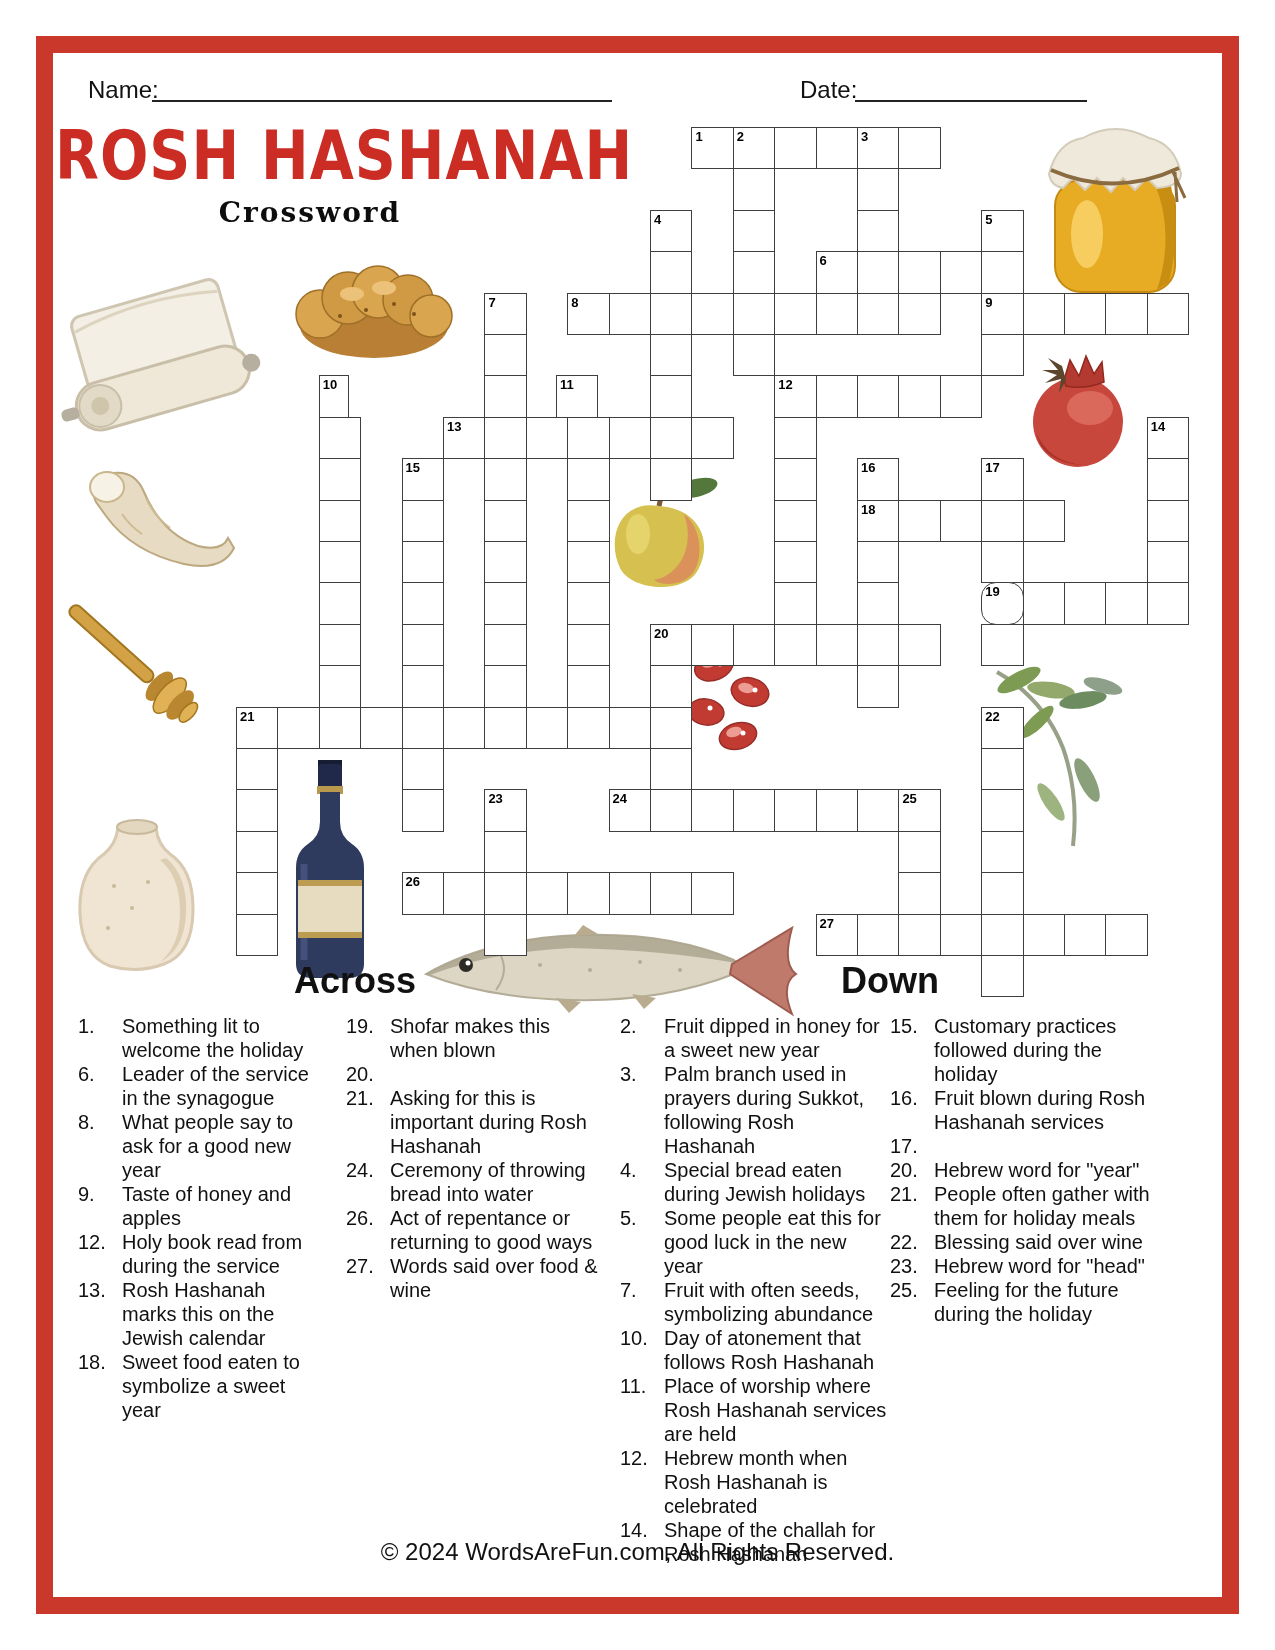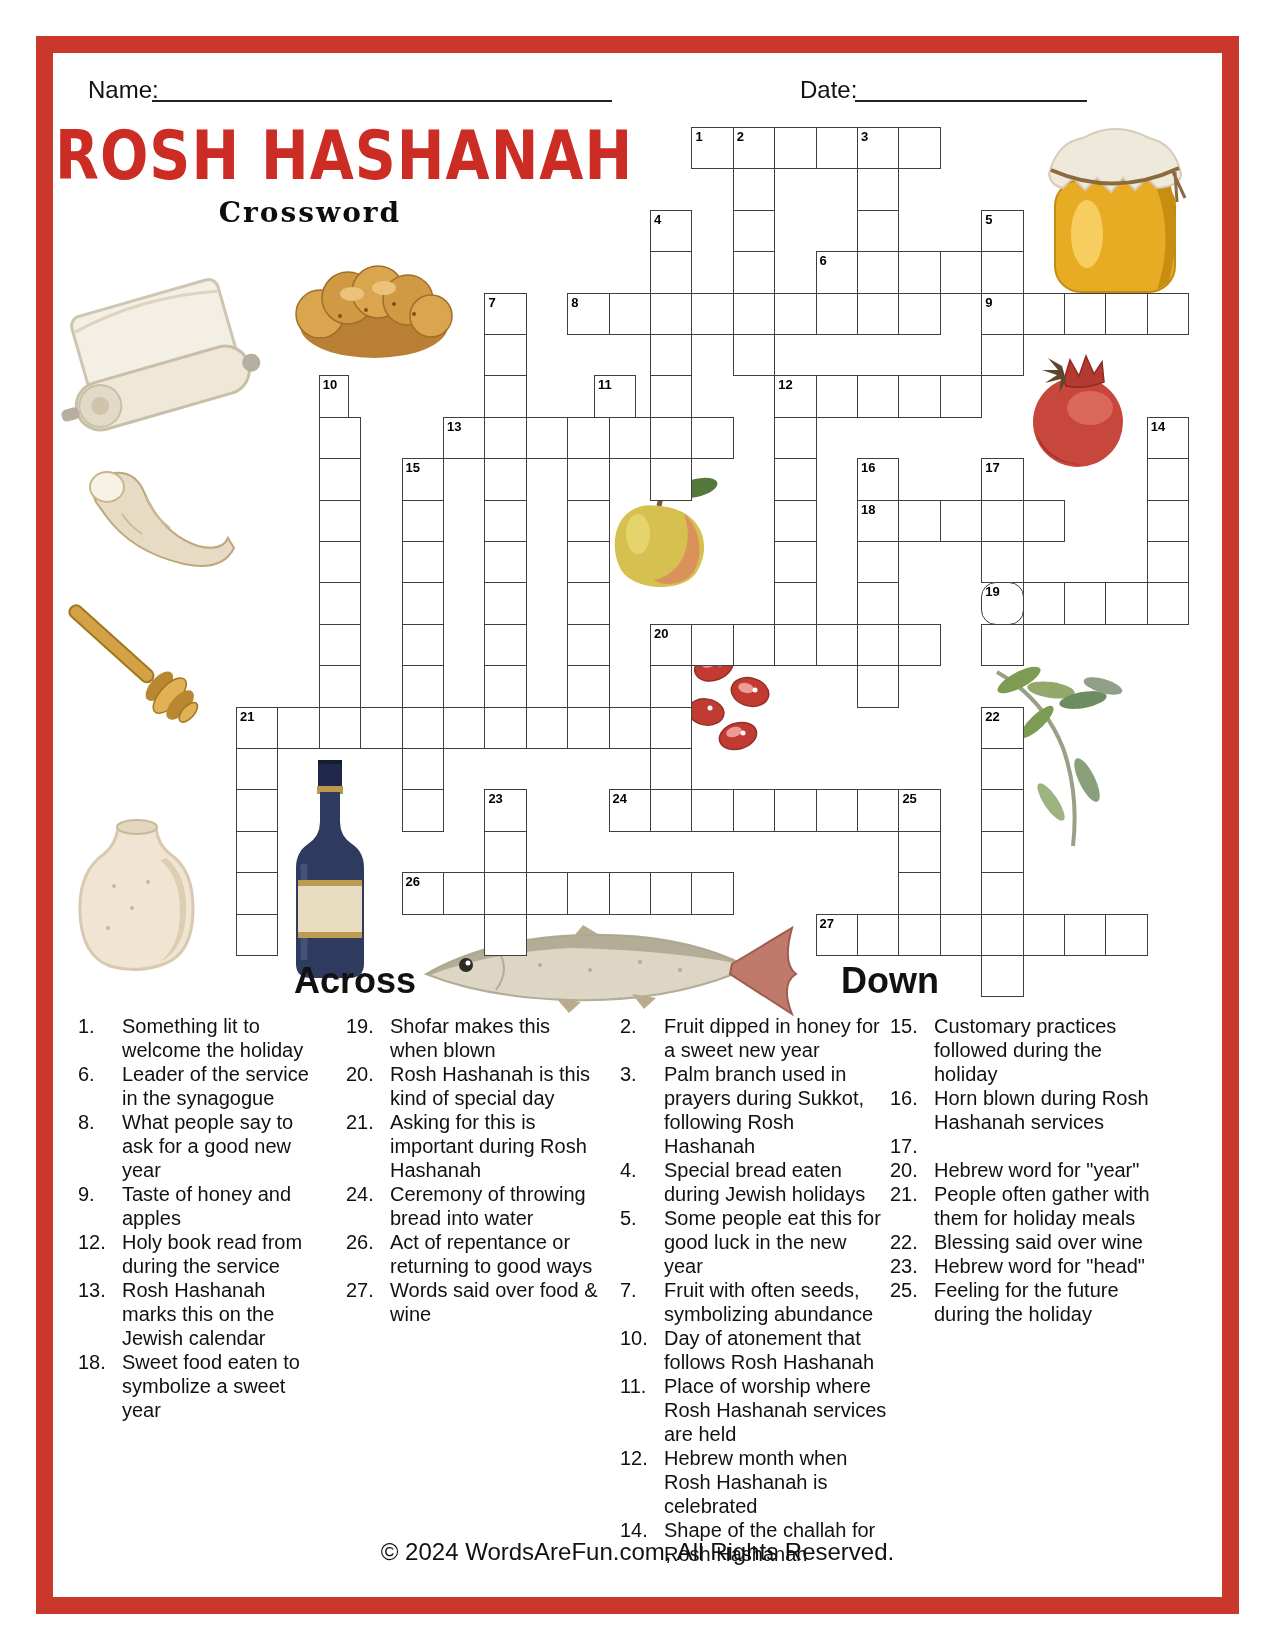--- a/index.html
+++ b/index.html
@@ -120,21 +120,21 @@
       <div class="cell" style="left: 1105.4px; top: 292.6px; width: 42.4px; height: 42.4px;"></div>
       <div class="cell" style="left: 1146.8px; top: 292.6px; width: 42.4px; height: 42.4px;"></div>
       <div class="cell" style="left: 484.4px; top: 334px; width: 42.4px; height: 42.4px;"></div>
       <div class="cell" style="left: 650px; top: 334px; width: 42.4px; height: 42.4px;"></div>
       <div class="cell" style="left: 732.8px; top: 334px; width: 42.4px; height: 42.4px;"></div>
       <div class="cell" style="left: 981.2px; top: 334px; width: 42.4px; height: 42.4px;"></div>
       <div class="cell" style="left: 318.8px; top: 375.4px; width: 30px; height: 42.4px;">
         <span class="cellnum">10</span>
       </div>
       <div class="cell" style="left: 484.4px; top: 375.4px; width: 42.4px; height: 42.4px;"></div>
-      <div class="cell" style="left: 594px; top: 375.4px; width: 42.4px; height: 42.4px;">
+      <div class="cell" style="left: 556px; top: 375.4px; width: 42.4px; height: 42.4px;">
         <span class="cellnum">11</span>
       </div>
       <div class="cell" style="left: 650px; top: 375.4px; width: 42.4px; height: 42.4px;"></div>
       <div class="cell" style="left: 774.2px; top: 375.4px; width: 42.4px; height: 42.4px;">
         <span class="cellnum">12</span>
       </div>
       <div class="cell" style="left: 815.6px; top: 375.4px; width: 42.4px; height: 42.4px;"></div>
       <div class="cell" style="left: 857px; top: 375.4px; width: 42.4px; height: 42.4px;"></div>
       <div class="cell" style="left: 898.4px; top: 375.4px; width: 42.4px; height: 42.4px;"></div>
       <div class="cell" style="left: 939.8px; top: 375.4px; width: 42.4px; height: 42.4px;"></div>
@@ -457,21 +457,20 @@
         <span class="clue-text">Sweet food eaten to symbolize a sweet year</span>
       </div>
     </div>
   <div class="clue-col" id="across-col2">
       <div class="clue">
         <span class="clue-num">19.</span>
         <span class="clue-text">Shofar makes this when blown</span>
       </div>
       <div class="clue">
         <span class="clue-num">20.</span>
-        <span class="clue-text">Rosh Hashanah is this kind of special day</span>
       </div>
       <div class="clue">
         <span class="clue-num">21.</span>
         <span class="clue-text">Asking for this is important during Rosh Hashanah</span>
       </div>
       <div class="clue">
         <span class="clue-num">24.</span>
         <span class="clue-text">Ceremony of throwing bread into water</span>
       </div>
       <div class="clue">
@@ -521,21 +520,21 @@
         <span class="clue-text">Shape of the challah for Rosh Hashanah</span>
       </div>
     </div>
   <div class="clue-col" id="down-col2">
       <div class="clue">
         <span class="clue-num">15.</span>
         <span class="clue-text">Customary practices followed during the holiday</span>
       </div>
       <div class="clue">
         <span class="clue-num">16.</span>
-        <span class="clue-text">Horn blown during Rosh Hashanah services</span>
+        <span class="clue-text">Fruit blown during Rosh Hashanah services</span>
       </div>
       <div class="clue">
         <span class="clue-num">17.</span>
       </div>
       <div class="clue">
         <span class="clue-num">20.</span>
         <span class="clue-text">Hebrew word for "year"</span>
       </div>
       <div class="clue">
         <span class="clue-num">21.</span>

